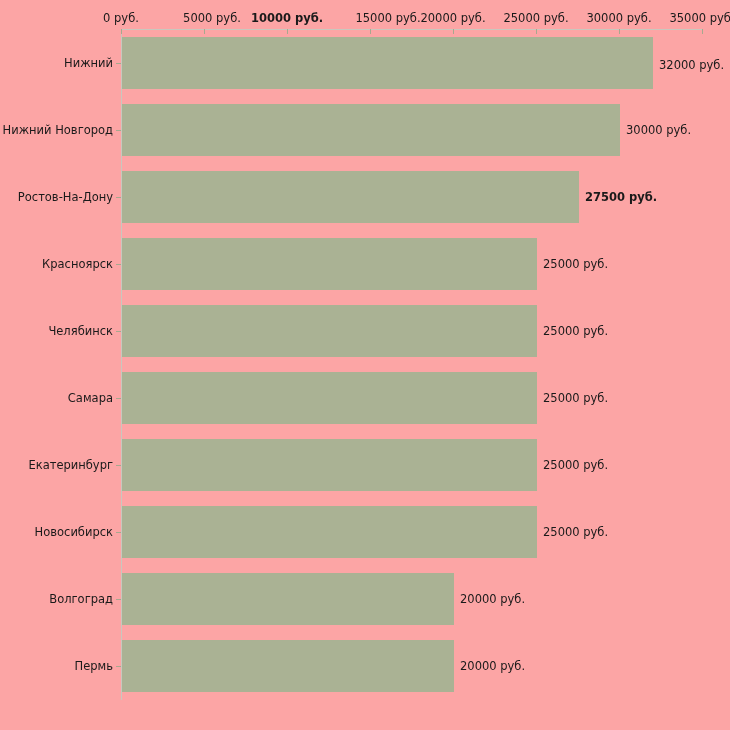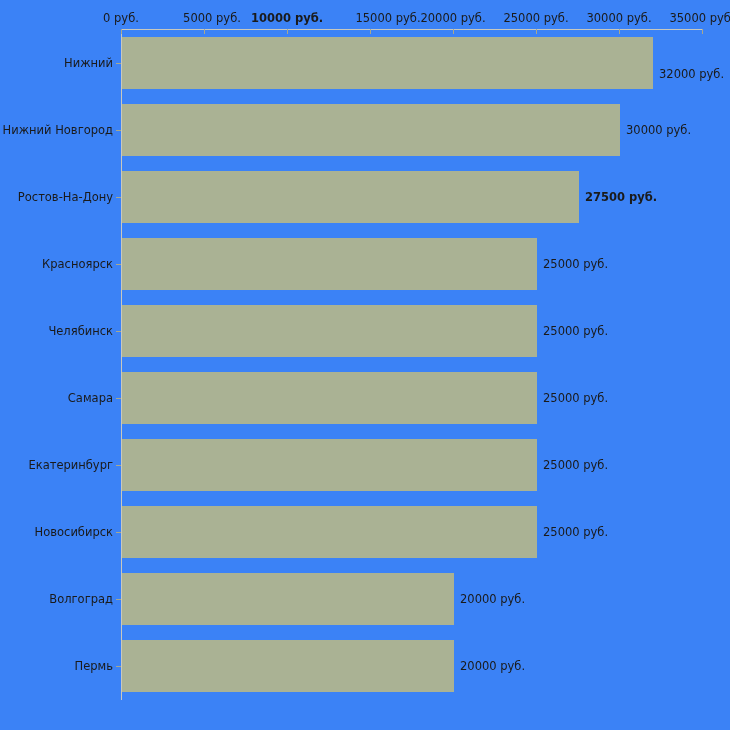--- a/index.html
+++ b/index.html
@@ -11,21 +11,21 @@
     width: 730px;
     height: 730px;
     overflow: hidden;
     font-family: "DejaVu Sans", "Liberation Sans", sans-serif;
   }
 
   #chart-root {
     position: relative;
     width: 730px;
     height: 730px;
-    background: #3b82f6;
+    background: #fca5a5;
   }
 
   
   .axis-top-line {
     position: absolute;
     left: 121px;
     top: 29px;
     width: 581px;
     height: 1px;
     background: #c8c8be;
@@ -156,21 +156,21 @@
       <div class="ytick-label-wrap" style="top: 599px;">
         <div class="ytick-label">Волгоград</div>
       </div>
       <div class="ytick" style="top: 666px;"></div>
       <div class="ytick-label-wrap" style="top: 666px;">
         <div class="ytick-label">Пермь</div>
       </div>
     </div>
   <div id="bars-layer">
       <div class="bar" style="top: 37px; height: 52px; width: 531px; background: rgb(170, 178, 148);"></div>
-      <div class="bar-value" style="left: 659px; top: 74px;">32000 руб.</div>
+      <div class="bar-value" style="left: 659px; top: 65px;">32000 руб.</div>
       <div class="bar" style="top: 104px; height: 52px; width: 498px; background: rgb(170, 178, 148);"></div>
       <div class="bar-value" style="left: 626px; top: 130px;">30000 руб.</div>
       <div class="bar" style="top: 171px; height: 52px; width: 457px; background: rgb(170, 178, 148);"></div>
       <div class="bar-value" style="left: 585px; top: 197px; font-weight: bold;">27500 руб.</div>
       <div class="bar" style="top: 238px; height: 52px; width: 415px; background: rgb(170, 178, 148);"></div>
       <div class="bar-value" style="left: 543px; top: 264px;">25000 руб.</div>
       <div class="bar" style="top: 305px; height: 52px; width: 415px; background: rgb(170, 178, 148);"></div>
       <div class="bar-value" style="left: 543px; top: 331px;">25000 руб.</div>
       <div class="bar" style="top: 372px; height: 52px; width: 415px; background: rgb(170, 178, 148);"></div>
       <div class="bar-value" style="left: 543px; top: 398px;">25000 руб.</div>

